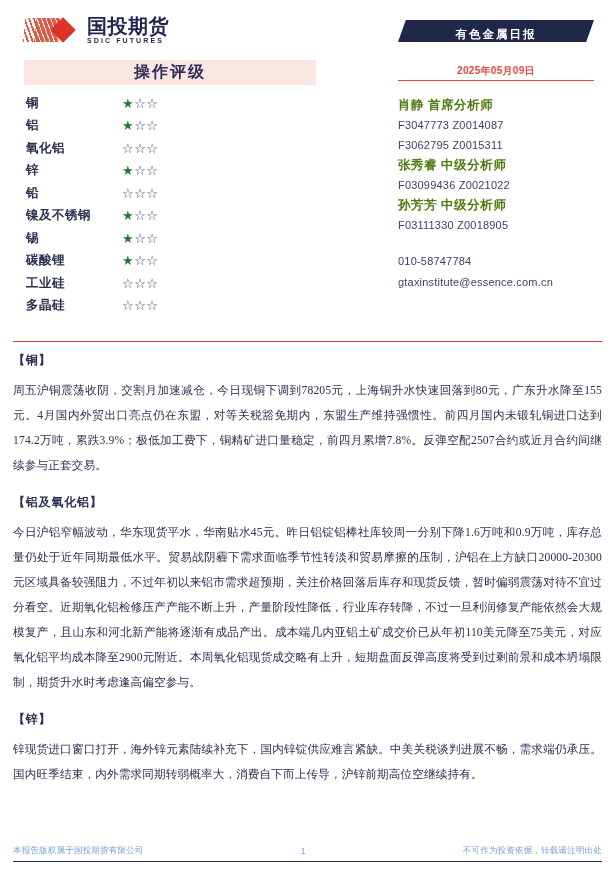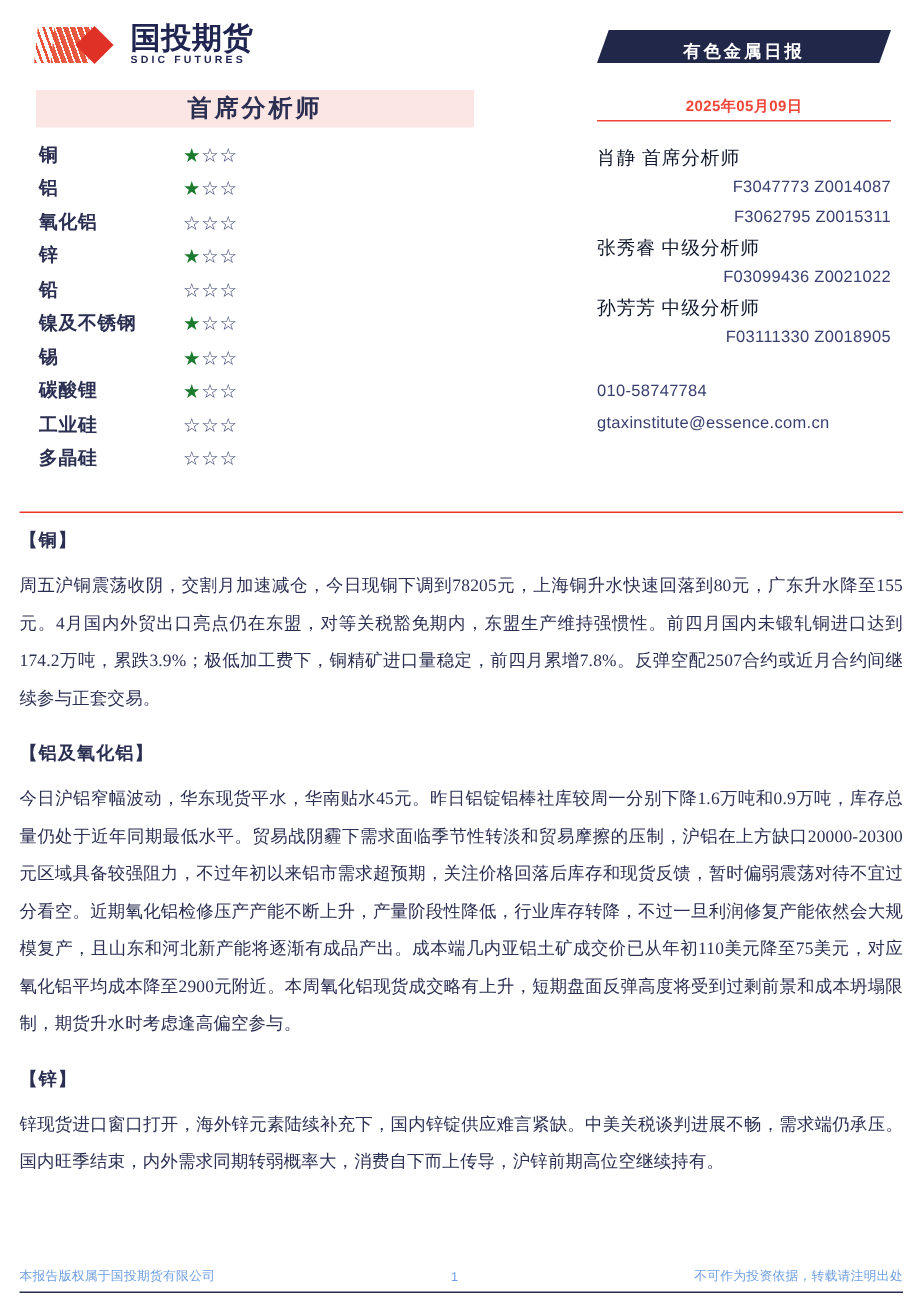--- a/index.html
+++ b/index.html
@@ -158,34 +158,33 @@
     font-family: "Liberation Sans", sans-serif;
   }
   .date-rule {
     margin-top: 2px;
     height: 1px;
     background: #f0463a;
   }
   .analyst-list { margin-top: 14px; }
   .analyst-name {
     font-size: 12.5px;
-    font-weight: normal;
-    color: #0f172a;
+    font-weight: bold;
+    color: #4d7c0f;
     letter-spacing: .6px;
     line-height: 20px;
     white-space: nowrap;
   }
   .analyst-code {
     font-family: "Liberation Sans", sans-serif;
     font-size: 11px;
     color: #3a4170;
     letter-spacing: .2px;
     line-height: 20px;
     white-space: nowrap;
-    text-align: right;
   }
   .contact-block { margin-top: 16px; }
   .contact-phone,
   .contact-email {
     font-family: Liberation Sans, sans-serif;
     font-size: 11px;
     color: #3a4170;
     letter-spacing: .2px;
     line-height: 21px;
     white-space: nowrap;
@@ -266,21 +265,21 @@
       <div class="logo-diamond"></div>
     </div>
     <div class="logo-text">
       <div class="logo-cn">国投期货</div>
       <div class="logo-en">SDIC FUTURES</div>
     </div>
   </div>
 
   <div class="rating-panel">
     <div class="rating-title-band">
-      <span>首席分析师</span>
+      <span>操作评级</span>
     </div>
     <div class="rating-rows" id="rating-rows">
         <div class="rating-row">
           <div class="rating-name">铜</div>
           <div class="rating-stars"><span class="star-on">★</span><span class="star-off">☆</span><span class="star-off">☆</span></div>
         </div>
         <div class="rating-row">
           <div class="rating-name">铝</div>
           <div class="rating-stars"><span class="star-on">★</span><span class="star-off">☆</span><span class="star-off">☆</span></div>
         </div>

